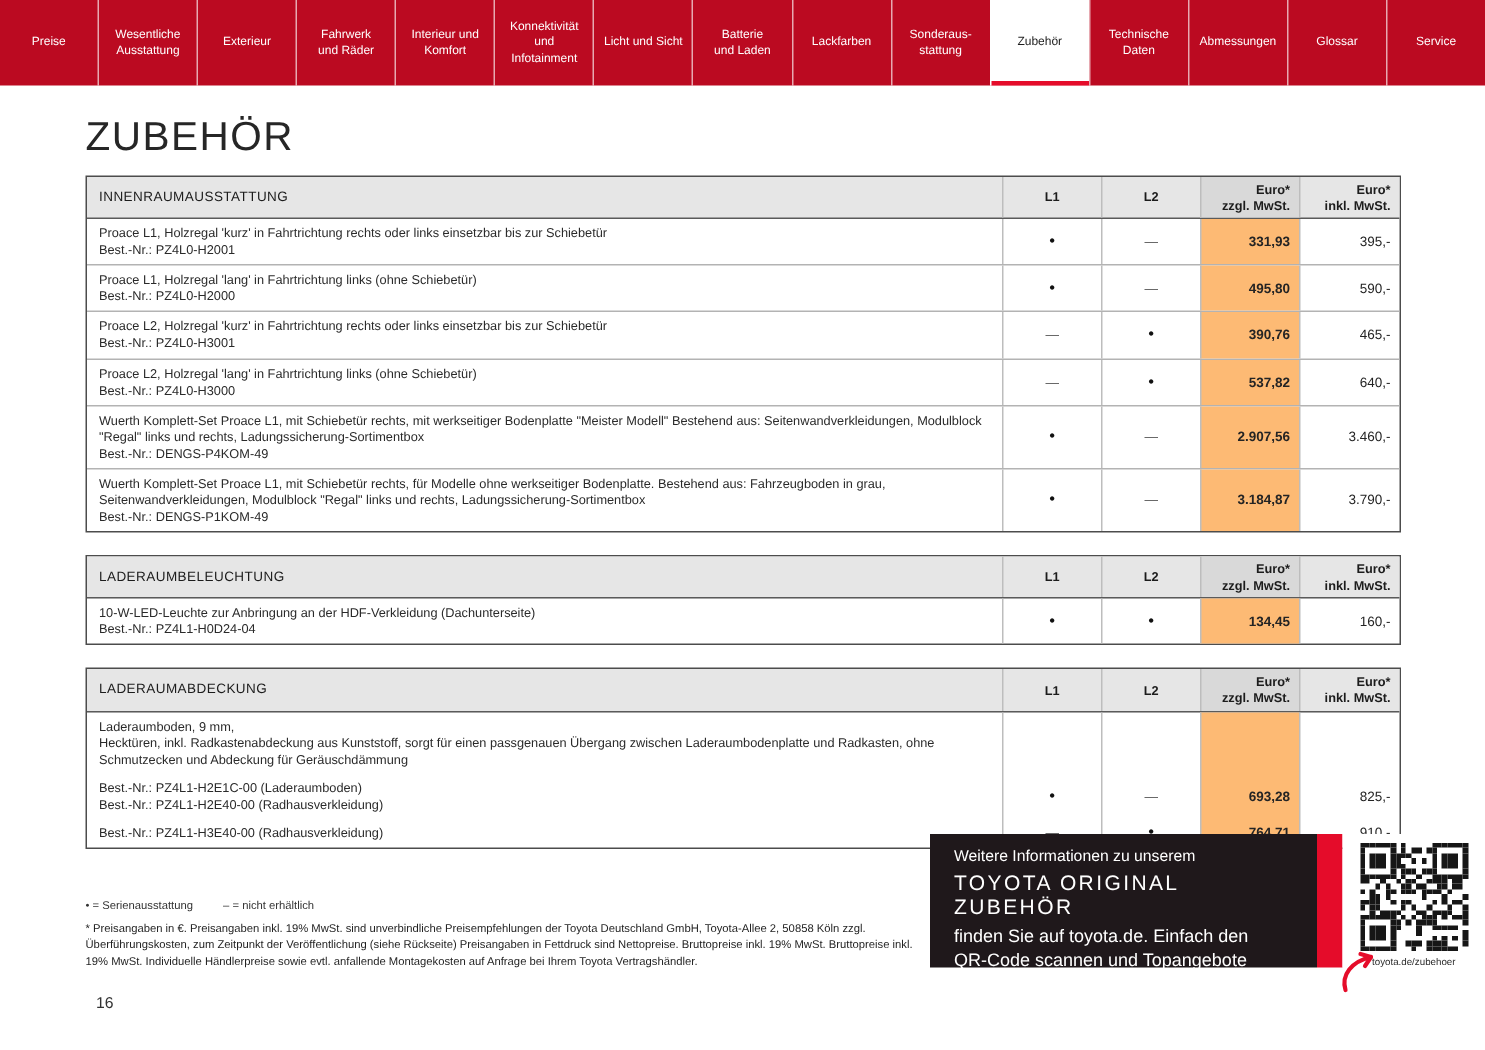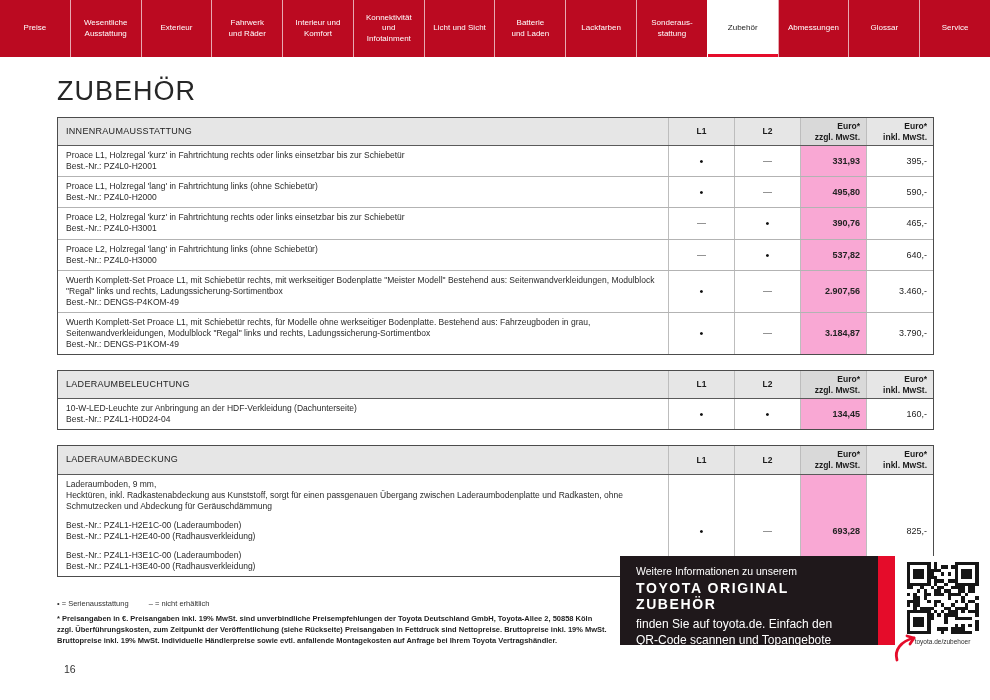--- a/index.html
+++ b/index.html
@@ -25,40 +25,40 @@
   .ptable{border:1px solid #4c4c4c;margin-bottom:15px;background:#fff}
   .trow{display:flex;align-items:stretch}
   .thead{background:#e6e6e6;border-bottom:1px solid #5a5a5a;min-height:27px}
   .trow + .trow{border-top:1px solid #b3b3b3}
   .thead + .trow,.trow.joined{border-top:none}
   .cell.desc{flex:1;padding:4px 8px;font-size:8.5px;line-height:1.3;color:#2a2a2a}
   .thead .cell.desc{display:flex;align-items:center;font-weight:normal;font-size:9px;letter-spacing:.3px;color:#1c1c1c}
   .c-l1,.c-l2{width:66px;display:flex;align-items:center;justify-content:center;border-left:1px solid #bdbdbd}
   .c-net,.c-gross{width:66px;display:flex;align-items:center;justify-content:flex-end;border-left:1px solid #bdbdbd;padding:3px 6px;text-align:right}
   .c-gross{width:67px}
-  .c-net{background:#f9a8d4}
+  .c-net{background:#fdba74}
   .thead .c-net{background:#d9d9d9}
   .colh{font-weight:bold;font-size:8.5px;white-space:pre-line;line-height:1.25;color:#1c1c1c}
   .mark.dot{font-size:11px;color:#111}
   .mark.dash{font-size:9px;color:#555}
   .price{font-size:9px;color:#242424}
   .price.net{font-weight:bold}
 
   
   .footnotes{position:absolute;left:57px;top:599px;width:552px}
   .legend{font-size:7.5px;color:#333;margin-bottom:6px}
   .legend span + span{margin-left:18px}
-  .price-note{font-size:7.5px;font-weight:bold;line-height:1.45;color:#1f1f1f}
+  .price-note{font-size:7.5px;font-weight:normal;line-height:1.45;color:#1f1f1f}
   .page-number{position:absolute;left:64px;top:663px;font-size:10.5px;color:#333}
 
   
   .infobox{position:absolute;left:620px;top:556px;width:370px;height:89px;display:flex}
   .infobox-text{flex:1;background:#1f181b;color:#fff;padding:9px 24px 8px 16px}
   .infobox-intro{font-size:10.5px;margin-bottom:3px}
-  .infobox-title{font-size:14px;font-weight:700;letter-spacing:1.6px;margin-bottom:4px}
+  .infobox-title{font-size:14px;font-weight:400;letter-spacing:1.6px;margin-bottom:4px}
   .infobox-body{font-size:12px;line-height:1.35}
   .infobox-stripe{width:17px;background:#e50c2a}
   .qr-panel{width:95px;background:#fff;display:flex;flex-direction:column;align-items:center;padding-top:4px}
   .qr{width:76px;height:76px;display:grid;grid-template-columns:repeat(21,1fr);grid-auto-rows:1fr;background:#fff;padding:2px}
   .qr div.on{background:#161616}
   .qr-caption{font-size:6.5px;color:#2c2c2c;margin-top:2px}
   .arrow{position:absolute;left:893px;top:634px;width:26px;height:28px}
 </style>
 </head>
 <body>
@@ -98,20 +98,24 @@
   </div>
       <div class="tab">
     <span class="tab-label">Lackfarben</span>
   </div>
       <div class="tab">
     <span class="tab-label">Sonderaus-
 stattung</span>
   </div>
       <div class="tab active">
     <span class="tab-label">Zubehör</span>
+  </div>
+      <div class="tab">
+    <span class="tab-label">Technische
+Daten</span>
   </div>
       <div class="tab">
     <span class="tab-label">Abmessungen</span>
   </div>
       <div class="tab">
     <span class="tab-label">Glossar</span>
   </div>
       <div class="tab">
     <span class="tab-label">Service</span>
   </div>
@@ -237,21 +241,20 @@
             <div>Best.-Nr.: PZ4L1-H2E1C-00 (Laderaumboden)</div>
             <div>Best.-Nr.: PZ4L1-H2E40-00 (Radhausverkleidung)</div>
           </div>
     <div class="cell c-l1 mark dot">•</div>
     <div class="cell c-l2 mark dash">—</div>
     <div class="cell c-net price net">693,28</div>
     <div class="cell c-gross price">825,-</div>
   </div>
         <div class="trow joined">
     <div class="cell desc">
-            <div>Best.-Nr.: PZ4L1-H3E1C-00 (Laderaumboden)</div>
             <div>Best.-Nr.: PZ4L1-H3E40-00 (Radhausverkleidung)</div>
           </div>
     <div class="cell c-l1 mark dash">—</div>
     <div class="cell c-l2 mark dot">•</div>
     <div class="cell c-net price net">764,71</div>
     <div class="cell c-gross price">910,-</div>
   </div>
       </section>
     </main>
 

